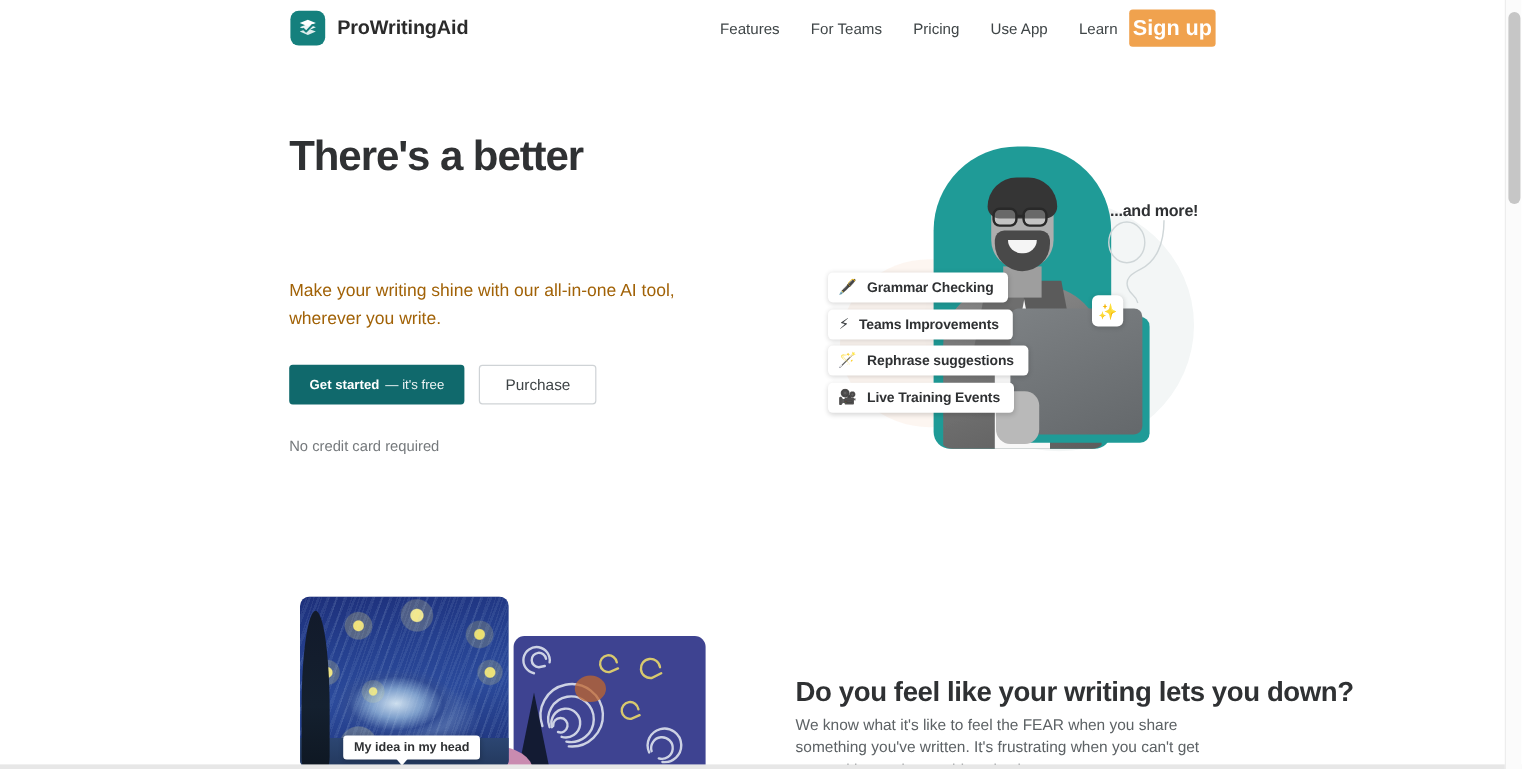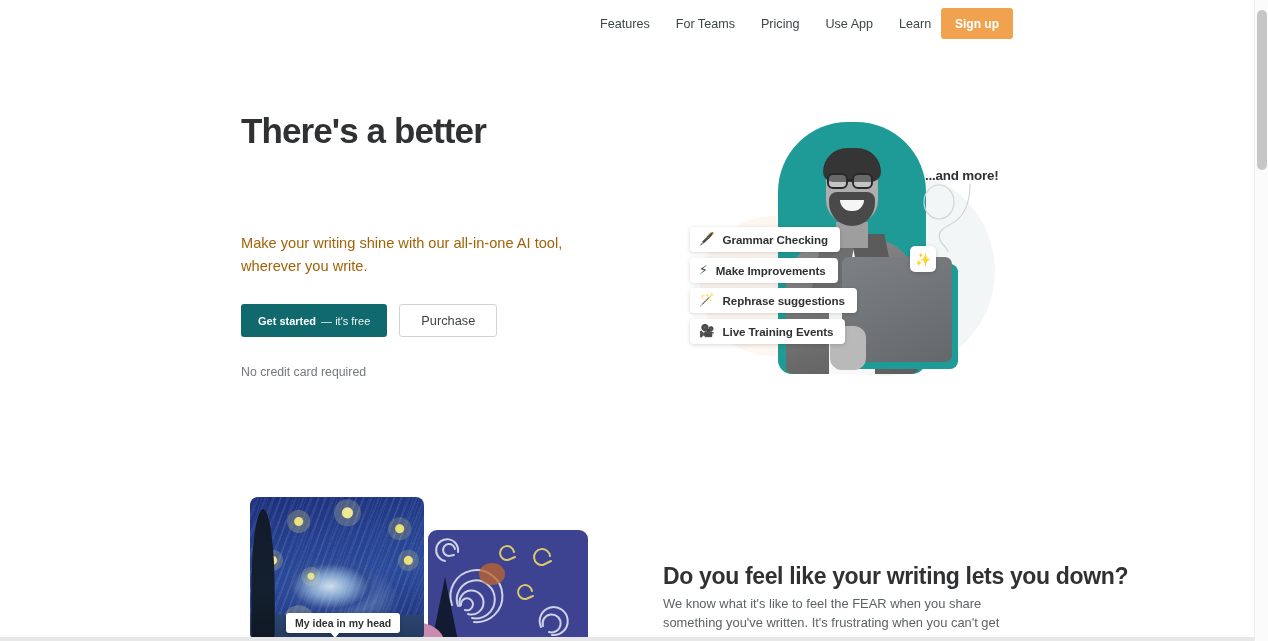--- a/index.html
+++ b/index.html
@@ -52,21 +52,21 @@
     text-decoration: none; white-space: nowrap;
     padding: 6px 0; margin-right: 26px;
     cursor: pointer;
   }
   .nav-link:last-of-type { margin-right: 0; }
   .signup-btn {
     position: absolute; left: 941px; top: 8px;
     width: 72px; height: 31px;
     background: #f0a24e;
     border: none; border-radius: 3px;
-    color: #ffffff; font-size: 12px; font-weight: bold;
+    color: #ffffff; font-size: 18px; font-weight: bold;
     font-family: inherit;
     display: flex; align-items: center; justify-content: center;
     cursor: pointer;
   }
 
   
   .hero-title {
     position: absolute; left: 241px; top: 102px;
     width: 400px;
     font-size: 35px; line-height: 57px;
@@ -378,20 +378,31 @@
     z-index: 55;
   }
 </style>
 </head>
 <body>
 
 <div class="page">
 
   <header class="header">
 
+    <a class="brand" href="#">
+      <span class="brand-mark">
+        <svg width="19" height="19" viewBox="0 0 24 24" aria-hidden="true">
+          <path d="M3.5 6.5 L12 3 L20.5 6.5 L12 10 Z" fill="#ffffff"></path>
+          <path d="M3.5 11 L12 7.6 L20.5 11 L12 14.5 Z" fill="#ffffff" opacity=".92"></path>
+          <path d="M3.5 15.6 L12 12.2 L20.5 15.6 L12 19.1 Z" fill="#ffffff" opacity=".85"></path>
+          <path d="M7.2 12.6 L10.2 15.6 L17 8.6" fill="none" stroke="#15807d" stroke-width="2.1" stroke-linecap="round" stroke-linejoin="round"></path>
+        </svg>
+      </span>
+      <span class="brand-name">ProWritingAid</span>
+    </a>
 
     <nav class="nav">
       <a class="nav-link" href="#">Features</a>
       <a class="nav-link" href="#">For Teams</a>
       <a class="nav-link" href="#">Pricing</a>
       <a class="nav-link" href="#">Use App</a>
       <a class="nav-link" href="#">Learn</a>
       <a class="nav-link" href="#">Log in</a>
     </nav>
 
@@ -440,21 +451,21 @@
     <div class="laptop-teal"></div>
     <div class="laptop"></div>
     <div class="p-hand"></div>
 
     <div class="feat-card feat-0">
       <span class="emoji">🖋️</span>
       <span class="txt">Grammar Checking</span>
     </div>
     <div class="feat-card feat-1">
       <span class="emoji">⚡</span>
-      <span class="txt">Make Improvements</span>
+      <span class="txt">Teams Improvements</span>
     </div>
     <div class="feat-card feat-2">
       <span class="emoji">🪄</span>
       <span class="txt">Rephrase suggestions</span>
     </div>
     <div class="feat-card feat-3">
       <span class="emoji">🎥</span>
       <span class="txt">Live Training Events</span>
     </div>
 

